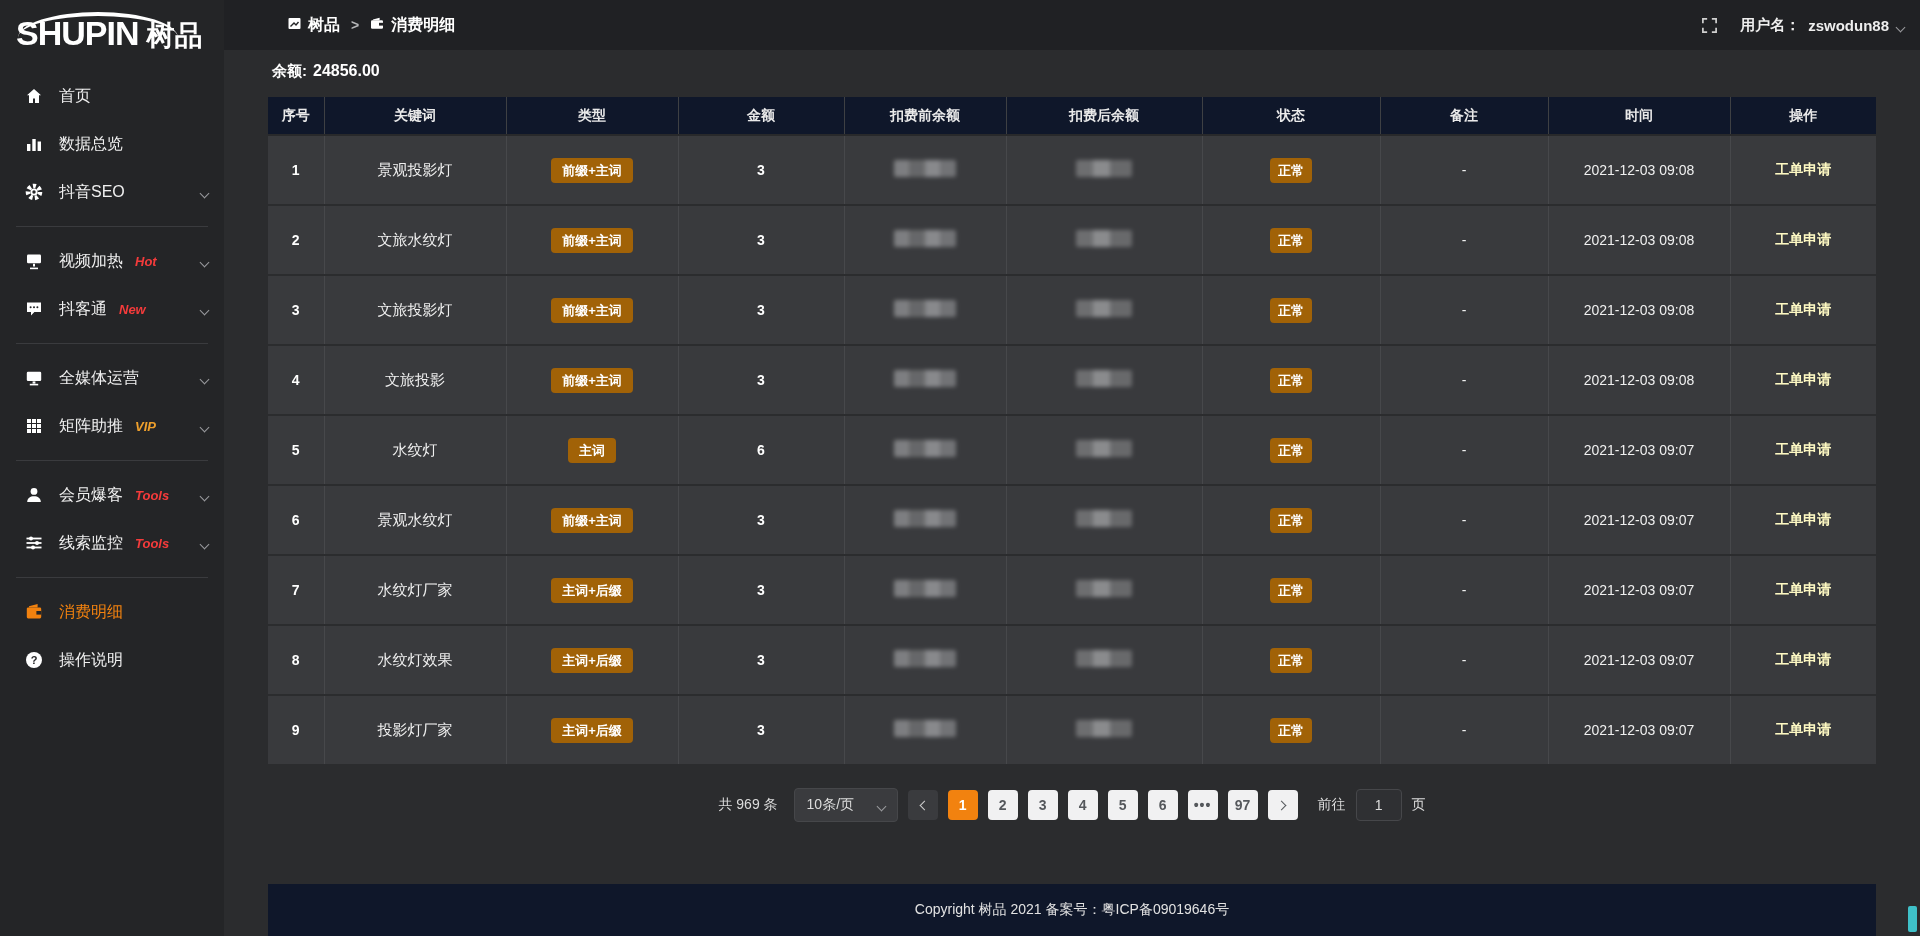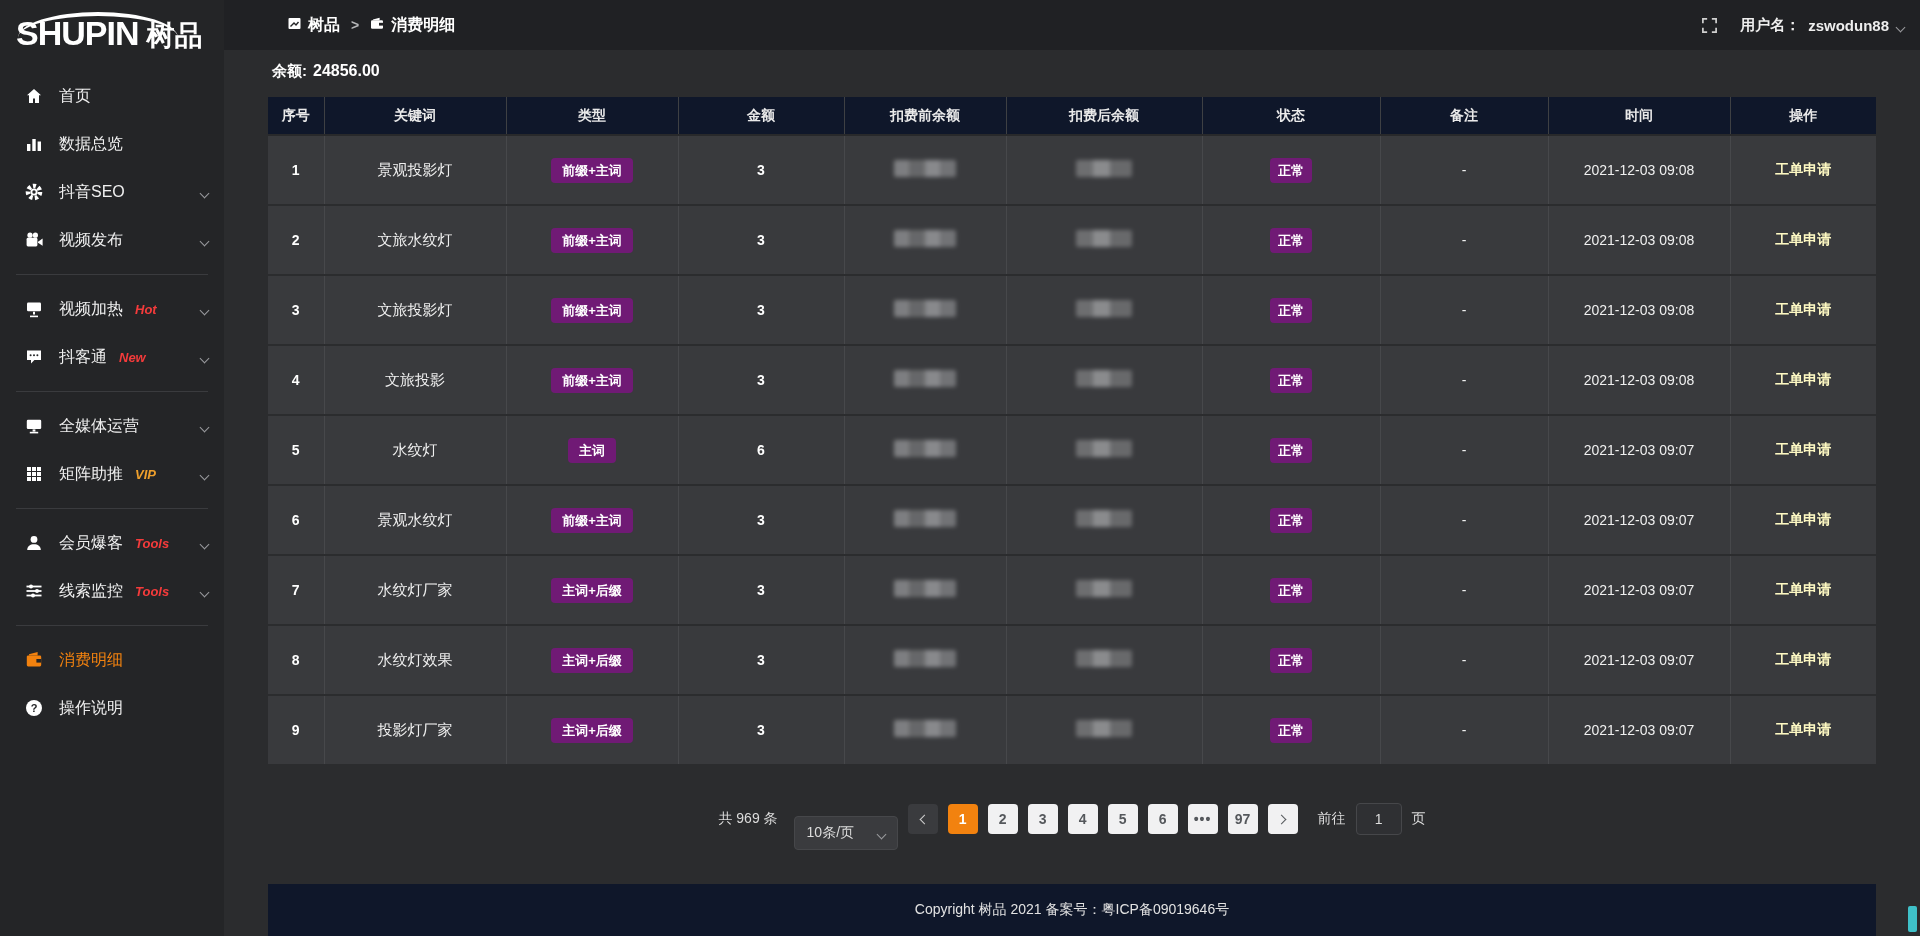--- a/index.html
+++ b/index.html
@@ -40,32 +40,32 @@
   .balance b { font-size:16px; margin-left:6px; }
   table { width:100%; border-collapse:collapse; table-layout:fixed; }
   thead th { background:#0f172a; color:#eaeaea; font-size:14px; font-weight:700; height:38px;
     border-right:1px solid #3e4043; border-bottom:2px solid #28292b; }
   thead th:last-child { border-right:none; }
   tbody td { background:#393a3d; height:70px; text-align:center; font-size:14px; color:#f0f0f0;
     border-right:1px solid #47484b; border-bottom:2px solid #2b2c2e; }
   tbody td:last-child { border-right:none; }
   td.kw { font-size:15px; font-weight:500; }
   td.num { font-weight:700; color:#fff; }
-  .badge { display:inline-block; background:#701a75; color:#fff; font-size:13px; font-weight:600;
+  .badge { display:inline-block; background:#a16207; color:#fff; font-size:13px; font-weight:600;
     padding:6px 11px; border-radius:4px; line-height:1;text-align:center; }
   .badge-sm { padding:6px 8px; }
   .redact { display:inline-block; width:62px; height:17px; border-radius:2px; opacity:.85; filter:blur(2px);
     background:linear-gradient(90deg,#8a8b8d 0 25%,#6f7072 25% 50%,#96979a 50% 75%,#7c7d80 75%); }
   .redact.r2 { width:56px; background:linear-gradient(90deg,#77787a 0 30%,#999a9c 30% 60%,#717274 60%); }
   .action-link { color:#fef9c3; font-weight:600; cursor:pointer; font-size:14px; }
   
   .pager { margin-top:22px; display:flex; align-items:center; justify-content:center; gap:10px; }
   .pg-total { color:#dcdcdc; font-size:14px; margin-right:6px; }
   .pg-select { background:#3a3b3e; border:1px solid #46474a; border-radius:4px; height:34px; min-width:104px;
-    display:flex; align-items:center; justify-content:space-between; padding:0 12px; color:#ddd; font-size:14px; cursor:pointer; gap:10px;margin-top:28px; }
+    display:flex; align-items:center; justify-content:space-between; padding:0 12px; color:#ddd; font-size:14px; cursor:pointer; gap:10px; }
   .pg-btn { width:30px; height:30px; border-radius:4px; background:#f1f1f2; color:#55585c; font-size:14px; font-weight:700;
     display:flex; align-items:center; justify-content:center; cursor:pointer; }
   .pg-btn.dark { background:#3a3b3e; }
   .pg-btn.active { background:#f2820f; color:#fff; }
   .pg-btn .chev { margin-top:0; }
   .chev-left { transform:rotate(135deg); margin-left:3px; border-color:#cfcfcf; }
   .chev-right { transform:rotate(-45deg); margin-right:3px; border-color:#55585c; }
   .pg-dots { letter-spacing:1px; font-weight:800; }
   .pg-goto { display:flex; align-items:center; gap:10px; margin-left:10px; color:#dcdcdc; font-size:14px; }
   .pg-input { width:46px; height:32px; background:#2f3033; border:1px solid #46474a; border-radius:4px;
@@ -106,32 +106,20 @@
     </div>
     <div class="nav-item">
       <span class="ico">
           <svg width="18" height="18" viewBox="0 0 18 18">
             <circle cx="9" cy="9" r="6" fill="none" stroke="#fff" stroke-width="4.6" stroke-dasharray="3 2.3"></circle>
             <circle cx="9" cy="9" r="3.6" fill="#fff"></circle>
             <circle cx="9" cy="9" r="1.7" fill="#242527"></circle>
           </svg>
         </span>
       <span>抖音SEO</span>
-      <span class="chev-wrap"><span class="chev"></span></span>
-    </div>
-    <div class="nav-item">
-      <span class="ico">
-          <svg width="19" height="18" viewBox="0 0 19 18">
-            <circle cx="5" cy="4.2" r="2.6" fill="#fff"></circle>
-            <circle cx="10.4" cy="4.2" r="2.6" fill="#fff"></circle>
-            <rect x="1.6" y="6.8" width="10.8" height="8.6" rx="1.4" fill="#fff"></rect>
-            <path d="M13 10.8 17.6 7.6v7.2L13 11.8z" fill="#fff"></path>
-          </svg>
-        </span>
-      <span>视频发布</span>
       <span class="chev-wrap"><span class="chev"></span></span>
     </div>
     <div class="nav-divider"></div>
     <div class="nav-item">
       <span class="ico">
           <svg width="18" height="18" viewBox="0 0 18 18">
             <rect x="2" y="2.6" width="14" height="8.6" rx="1.2" fill="#fff"></rect>
             <path d="M8 11.8h2v2.6H8z" fill="#fff"></path>
             <path d="M5 15.6h8v1.6H5z" fill="#fff"></path>
           </svg>

